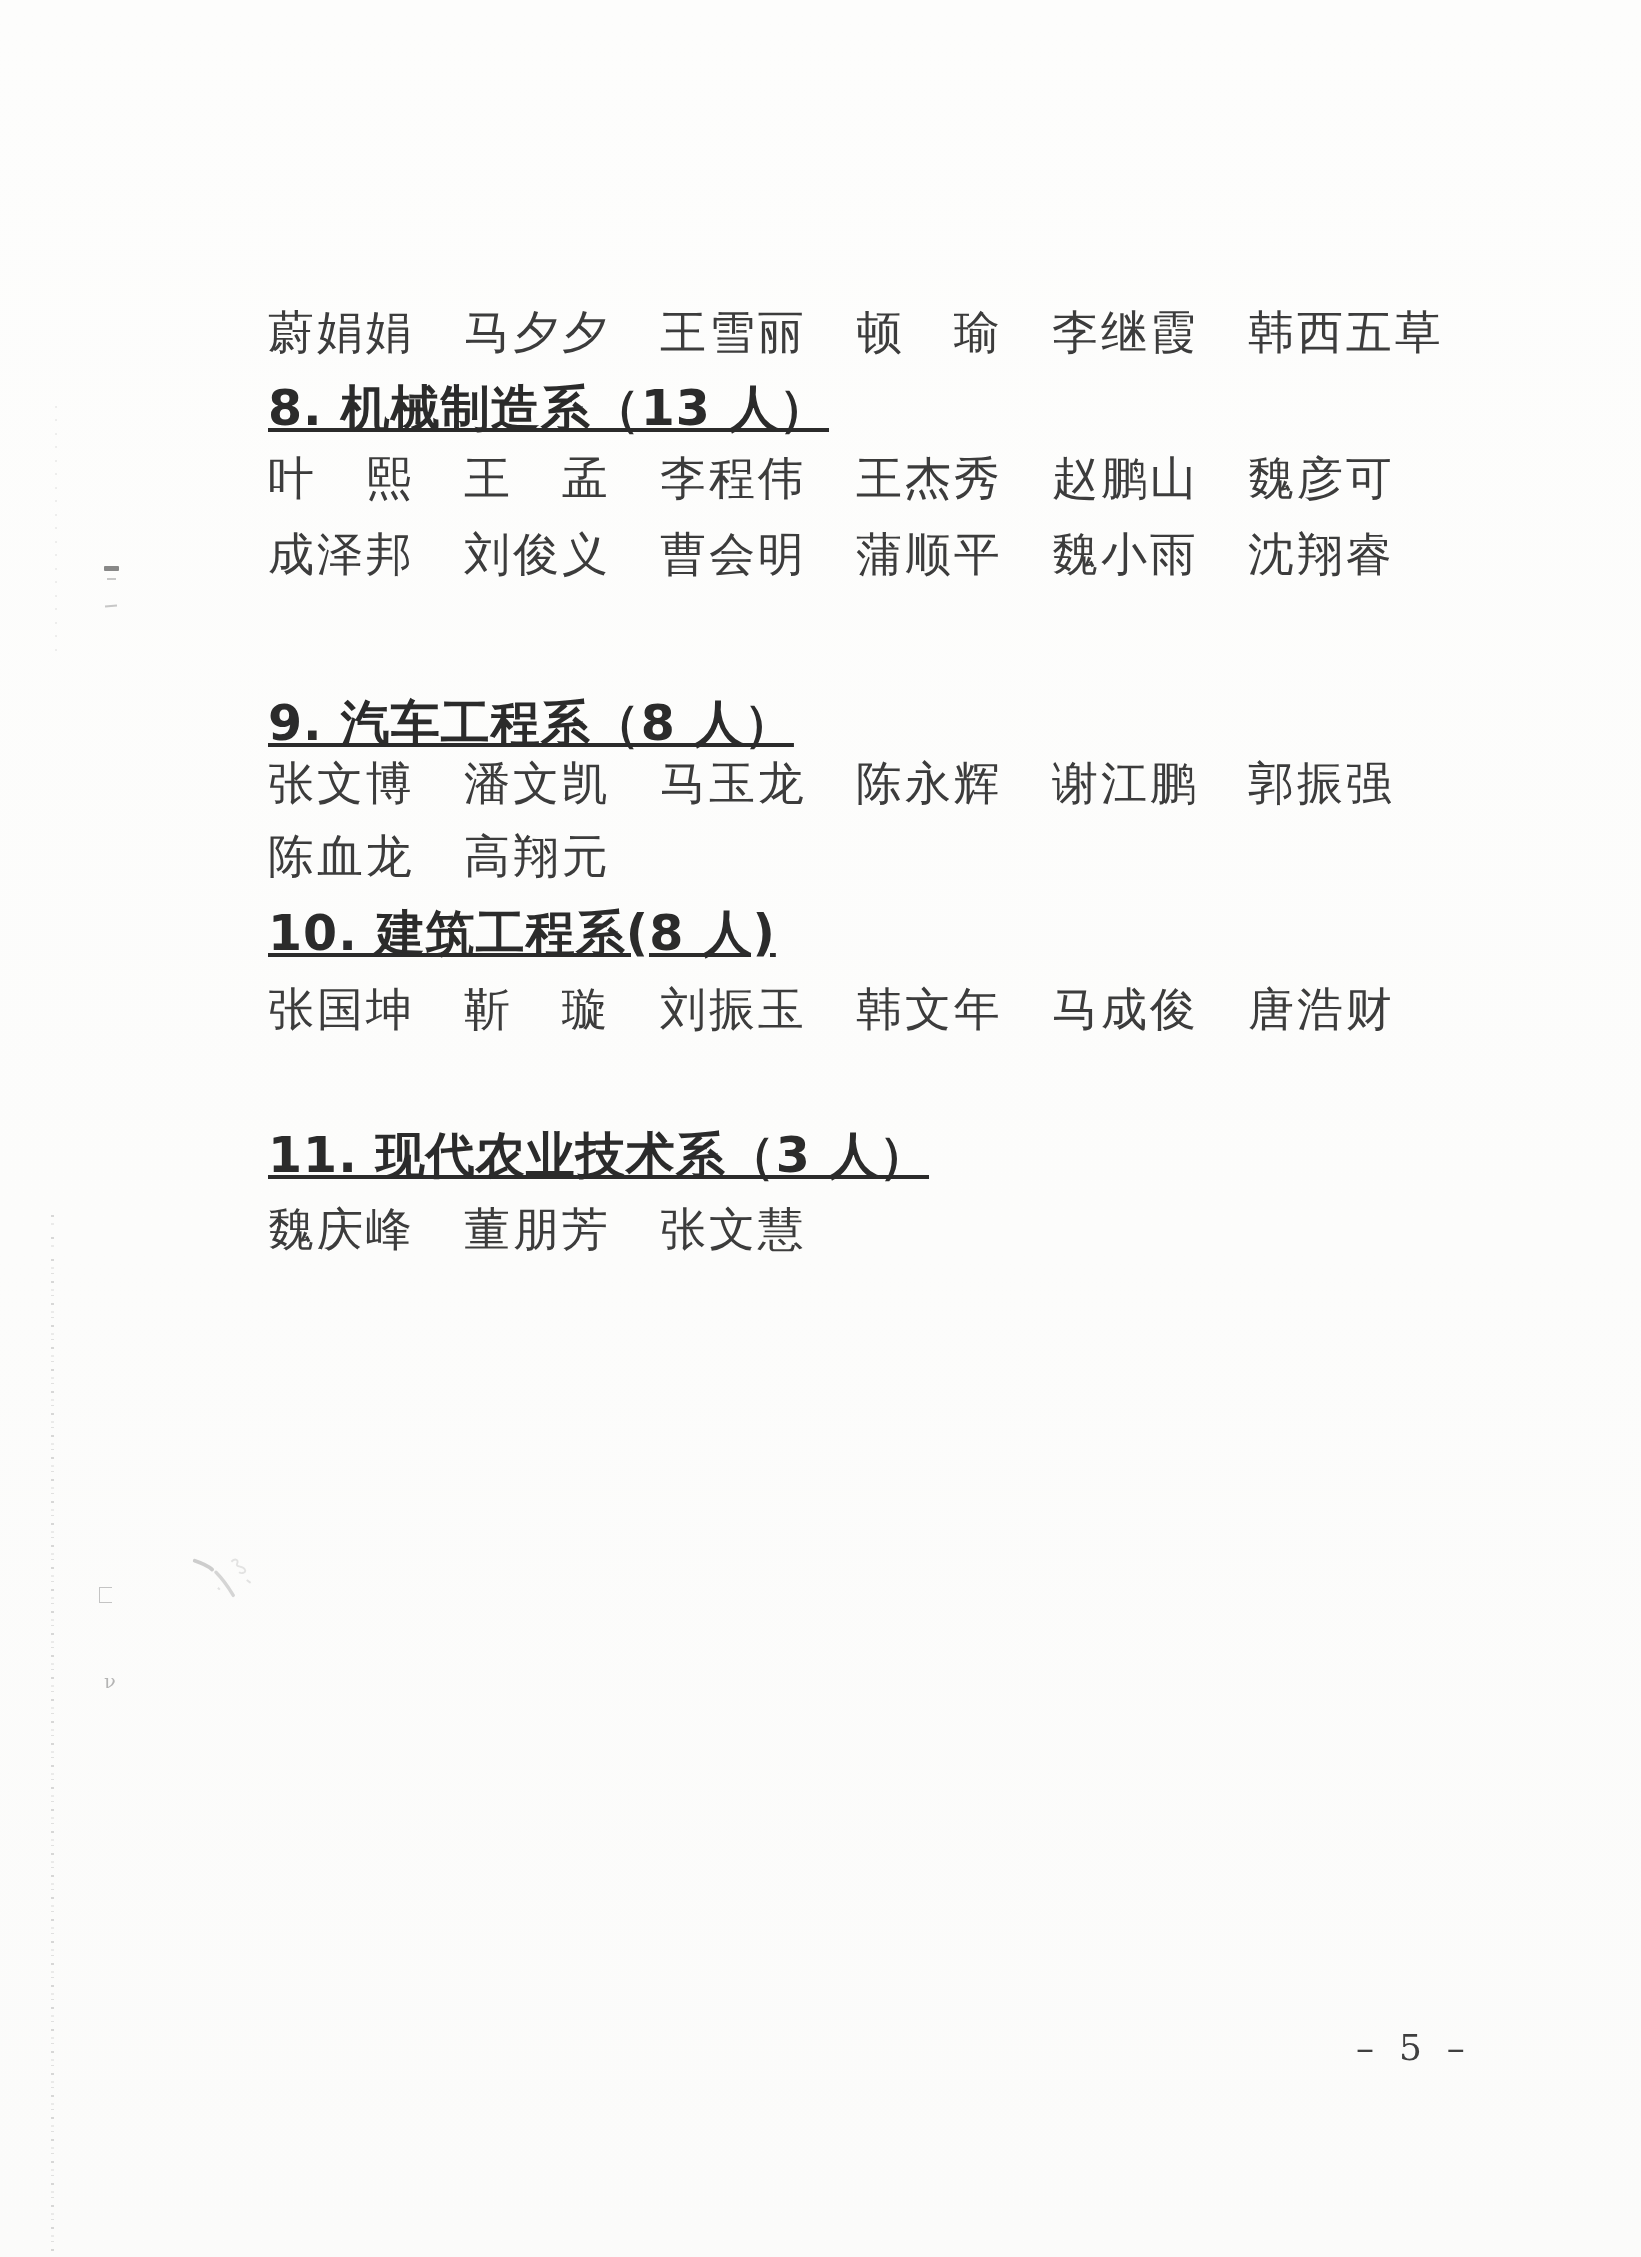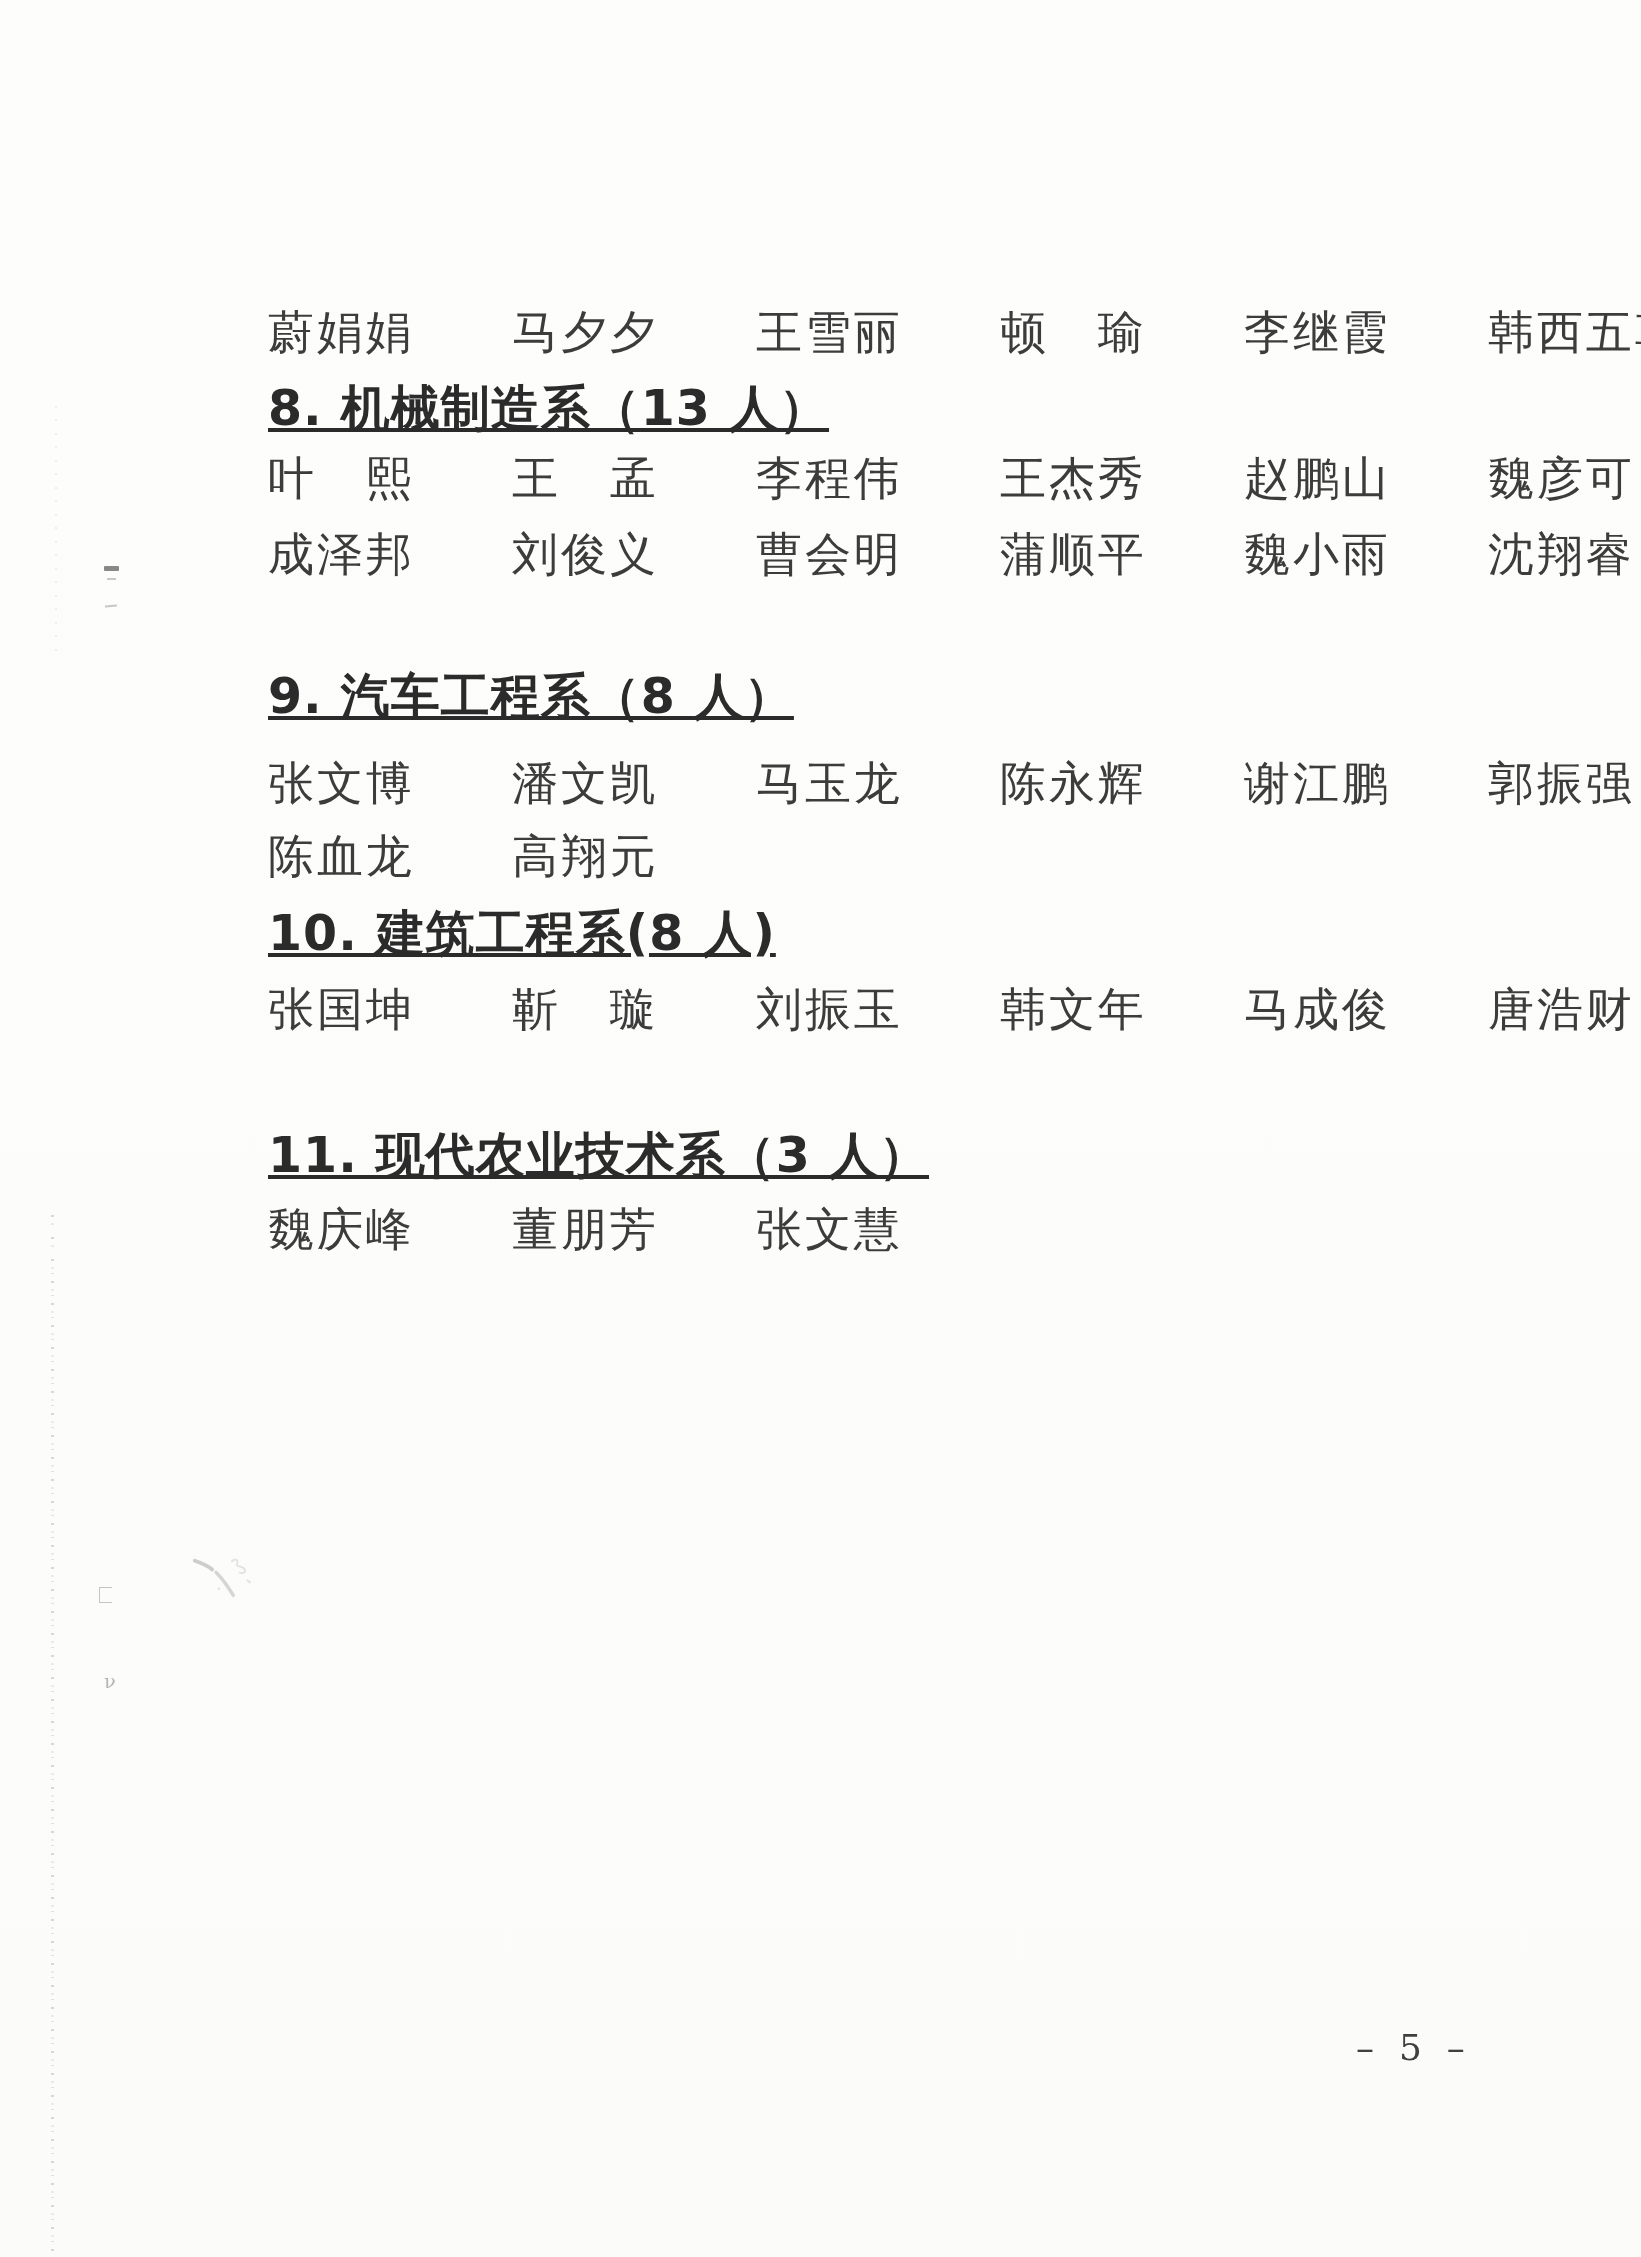--- a/index.html
+++ b/index.html
@@ -24,21 +24,20 @@
   .row {
     position: absolute;
     left: 268px;
     width: 1183px;
     display: grid;
     grid-template-columns: repeat(6, 196px);
     font-size: 46px;
     line-height: 1;
     letter-spacing: 2.9px;
     color: #3c3c3c;
-    gap: 48px;
   }
   .cell {
     white-space: nowrap;
     text-align: left;
   }
   
   .heading {
     position: absolute;
     left: 268px;
     font-family: "DejaVu Sans", "Liberation Sans", sans-serif;
@@ -136,21 +135,21 @@
   </div>
   <div class="row" style="top:455px">
     <span class="cell">叶　熙</span>
     <span class="cell">王　孟</span>
     <span class="cell">李程伟</span>
     <span class="cell">王杰秀</span>
     <span class="cell">赵鹏山</span>
     <span class="cell">魏彦可</span>
   </div>
 
-  <div class="heading" style="top:672px">9. 汽车工程系（8 人）</div>
+  <div class="heading" style="top:699px">9. 汽车工程系（8 人）</div>
   <div class="row" style="top:833px">
     <span class="cell">陈血龙</span>
     <span class="cell">高翔元</span>
   </div>
   <div class="row" style="top:760px">
     <span class="cell">张文博</span>
     <span class="cell">潘文凯</span>
     <span class="cell">马玉龙</span>
     <span class="cell">陈永辉</span>
     <span class="cell">谢江鹏</span>

